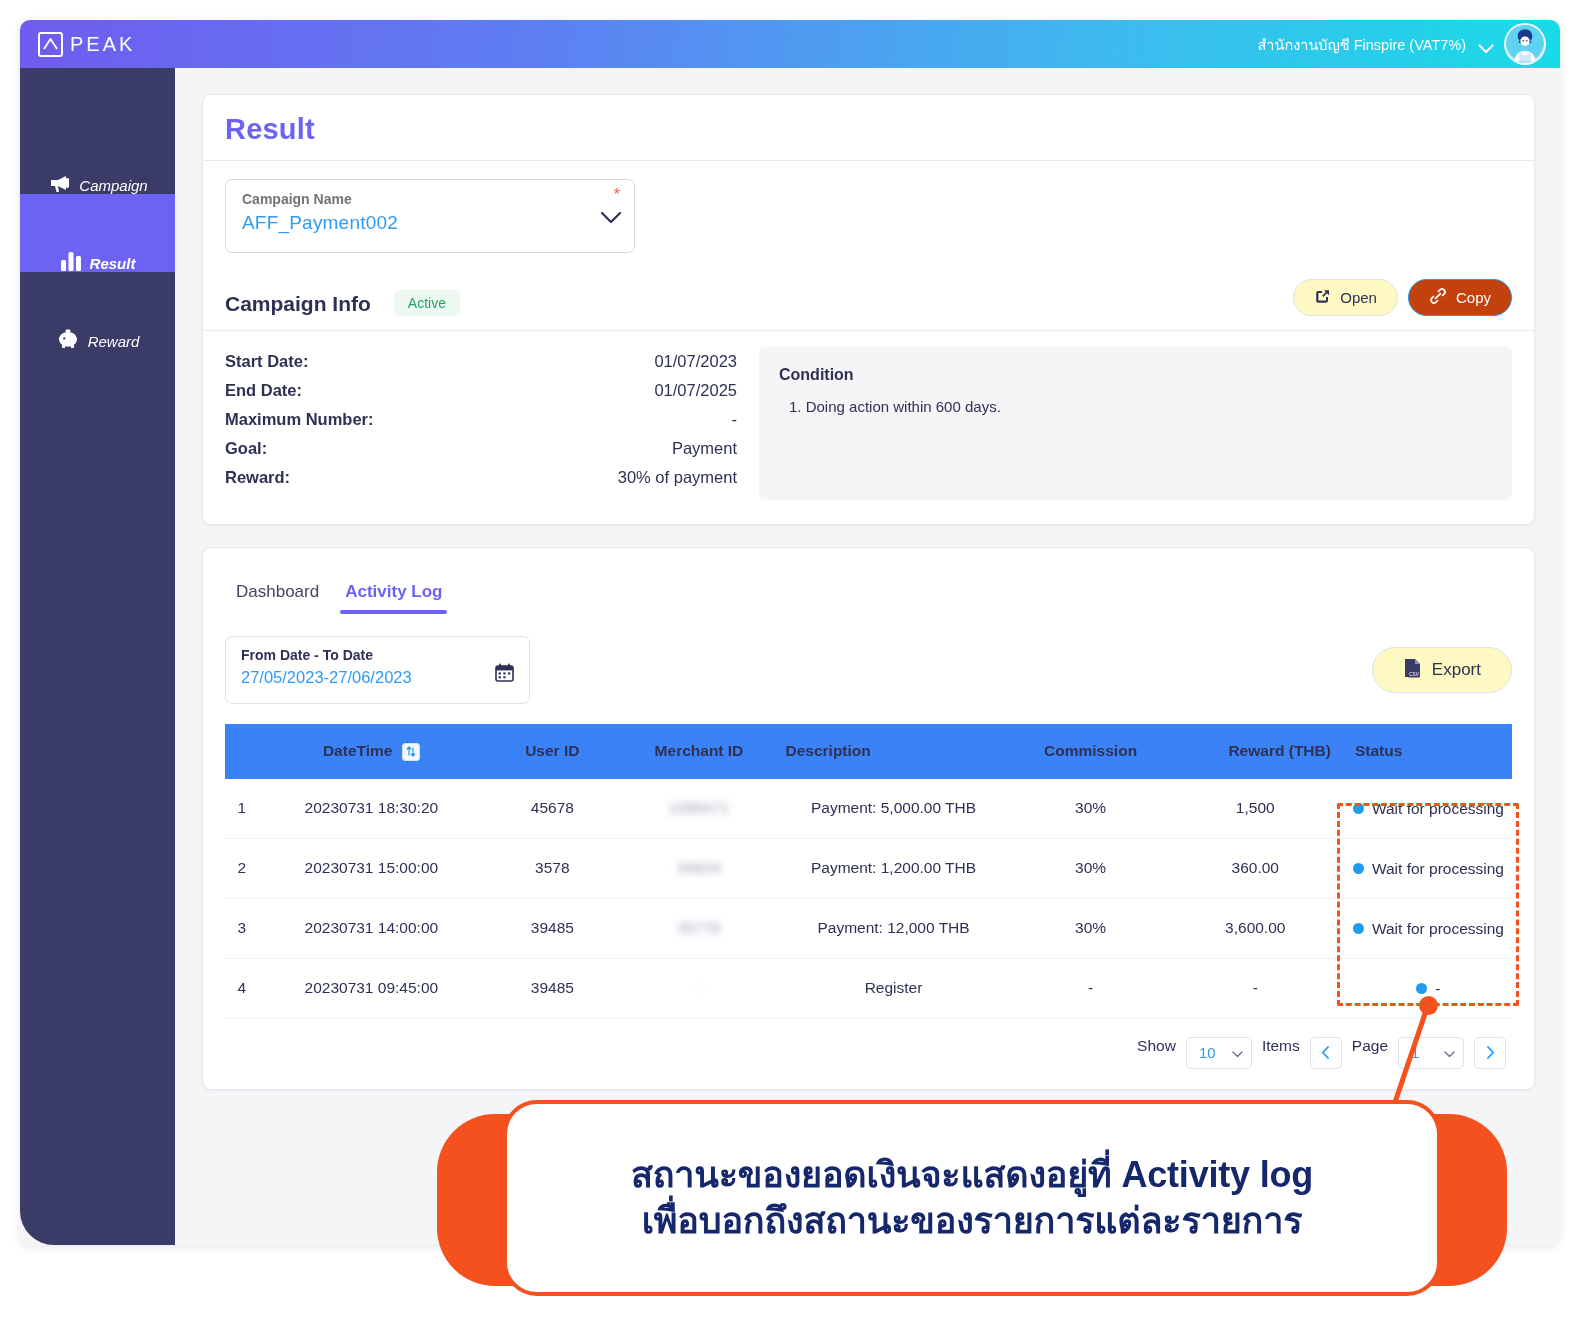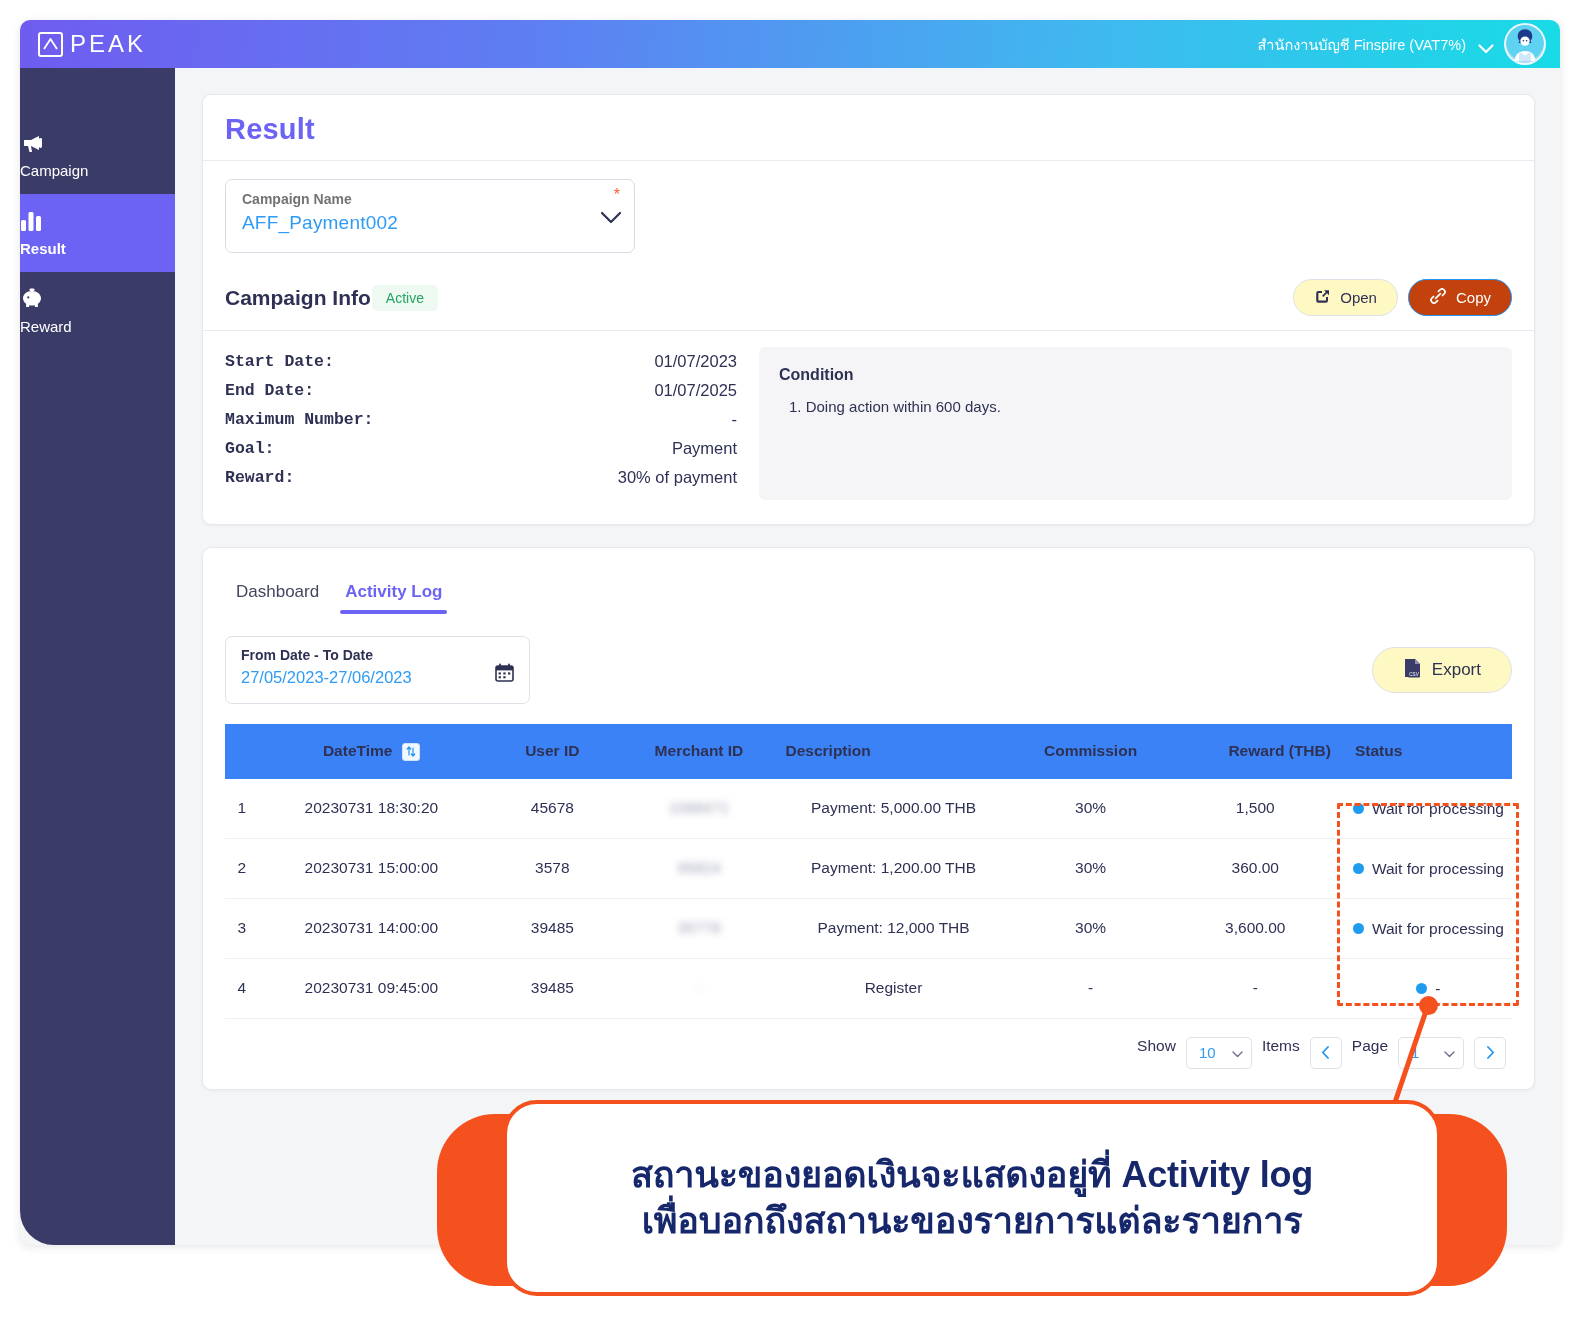--- a/index.html
+++ b/index.html
@@ -28,21 +28,21 @@
     display: flex; align-items: center; justify-content: space-between;
     padding: 0 14px 0 18px;
   }
   .brand { display: flex; align-items: center; gap: 7px; }
   .brand-mark {
     width: 25px; height: 25px; border: 2px solid #fff; border-radius: 3px;
     display: flex; align-items: center; justify-content: center;
   }
   .brand-mark svg { display:block; }
   .brand-text {
-    color: #fff; font-size: 24px; letter-spacing: 3px; font-weight: 500;
+    color: #fff; font-size: 20px; letter-spacing: 3px; font-weight: 500;
   }
   .topbar-right { display: flex; align-items: center; gap: 12px; }
   .org-name {
     color: #ffffff; font-size: 14.5px; font-weight: 400; white-space: nowrap;
   }
   .caret-down { width: 14px; height: 9px; }
   .avatar {
     width: 42px; height: 42px; border-radius: 50%;
     background: radial-gradient(circle at 50% 35%, #d9f2ff 0%, #bfe6fb 45%, #8fd4f5 100%);
     border: 2px solid rgba(255,255,255,.75);
@@ -53,22 +53,22 @@
   
   .sidebar {
     position: absolute; left: 0; top: 48px;
     width: 155px; height: 1177px;
     background: #3b3b68;
     border-bottom-left-radius: 34px;
     padding-top: 48px;
   }
   .nav-item {
     height: 78px;
-    display: flex; flex-direction: column; align-items: flex-start; justify-content: center;
-    gap: 8px; color: #ffffff; cursor: pointer;
+    display: flex; flex-direction: row; align-items: flex-end; justify-content: center;
+    gap: 8px; color: #ffffff; cursor: pointer; font-style: italic;
   }
   .nav-item.active { background: #6c63f5; }
   .nav-label { font-size: 15px; }
   .nav-item.active .nav-label { font-weight: 700; }
   .nav-icon { height: 22px; display:flex; align-items:center; justify-content:center; }
 
   
   .content {
     position: absolute; left: 155px; top: 48px;
     width: 1385px; height: 1177px;
@@ -94,21 +94,21 @@
     position: relative; width: 410px; height: 74px;
     border: 1px solid #d7d9e3; border-radius: 7px;
     padding: 11px 14px 0 16px;
   }
   .field-label { font-size: 14px; font-weight: 700; color: #737373; }
   .field-value { font-size: 19px; color: #2f9bf5; margin-top: 5px; letter-spacing:.2px;}
   .req-star { position: absolute; right: 14px; top: 6px; color: #ff5b36; font-size: 16px; }
   .chev-abs { position: absolute; right: 12px; top: 30px; }
 
   .info-head {
-    display: flex; align-items: center; gap: 1px;
+    display: flex; align-items: flex-end; gap: 23px;
     margin-top: 26px;
   }
   .info-title { font-size: 21px; font-weight: 700; color: #2e3154; }
   .badge-active {
     background: #eef9f2; color: #22a463; font-size: 14px;
     padding: 5px 14px; border-radius: 5px;
   }
   .head-actions { margin-left: auto; display: flex; gap: 10px; }
   .btn {
     display: flex; align-items: center; gap: 9px;
@@ -116,21 +116,21 @@
     font-size: 15px; cursor: pointer; border: 1px solid #dfe1e9;
     background: #fef9c3; color: #2e3154;
   }
   .btn-primary { background: #c2410c; border-color: #2196f3; color: #ffffff; }
 
   .info-divider { height: 1px; background: #e9eaf0; margin: 14px -22px 0 -22px; }
 
   .info-body { display: flex; gap: 22px; margin-top: 16px; }
   .info-list { width: 512px; }
   .info-row { display: flex; justify-content: space-between; padding: 5px 0; }
-  .info-key { font-size: 16.5px; font-weight: 700; color: #2e3154; font-family: Liberation Mono, monospace; }
+  .info-key { font-size: 16.5px; font-weight: 700; color: #2e3154; }
   .info-val { font-size: 16.5px; color: #2e3154; }
   .condition-box {
     flex: 1; background: #f5f5f7; border-radius: 6px; padding: 19px 20px;
     min-height: 153px;
   }
   .cond-title { font-size: 16px; font-weight: 700; color: #2e3154; margin-bottom: 14px; }
   .cond-item { font-size: 15px; color: #2e3154; padding-left: 10px; }
 
   
   .card-log { margin-top: 22px; padding: 20px 22px 20px 22px; position: relative; }

